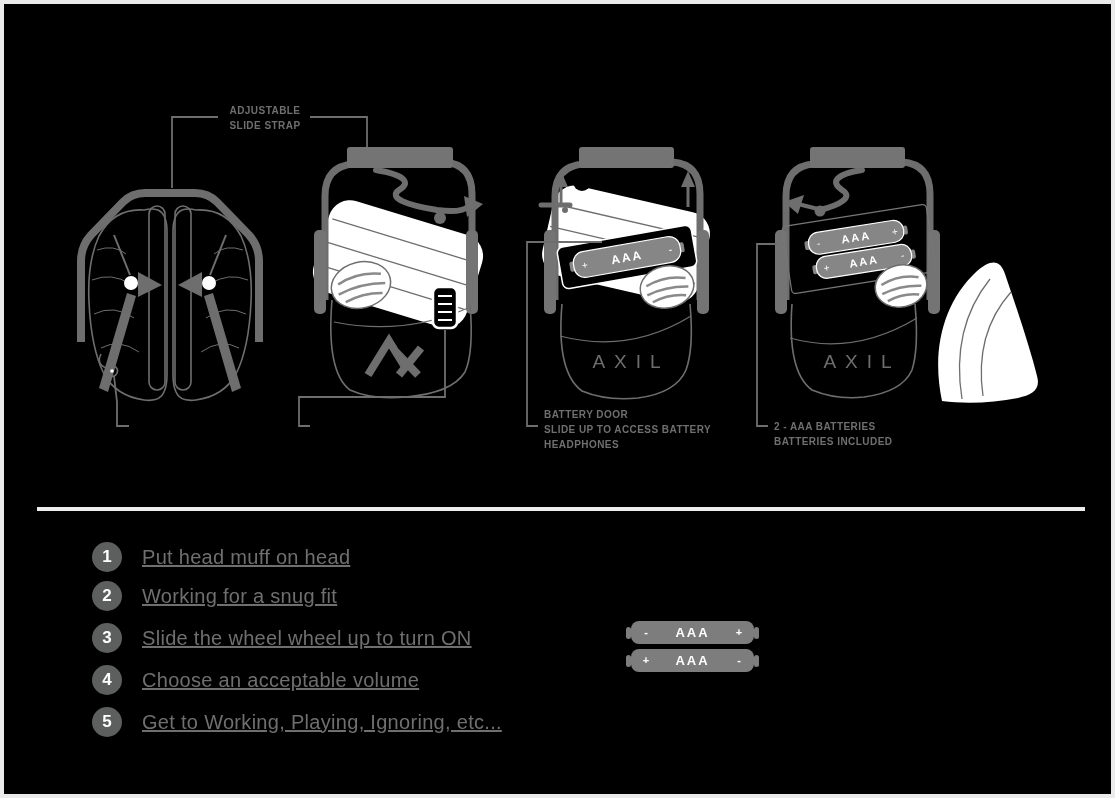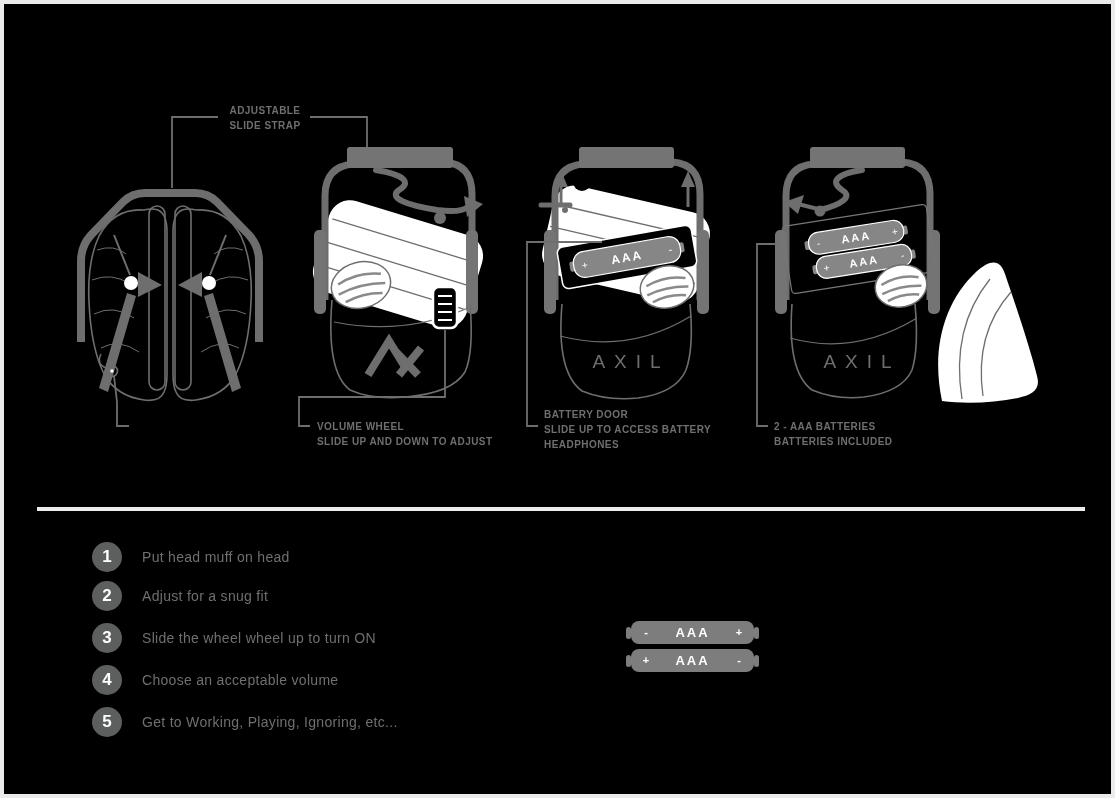--- a/index.html
+++ b/index.html
@@ -17,21 +17,21 @@
   .callout div{white-space:nowrap;}
   .callout.center{text-align:center;}
   
   .divider{position:absolute;left:33px;top:503px;width:1048px;height:4px;background:#ededed;}
   
   .step{position:absolute;left:88px;display:flex;align-items:center;gap:20px;}
   .step-num{
     width:30px;height:30px;border-radius:50%;background:#5d5e5e;color:#fff;
     font-size:17px;font-weight:700;text-align:center;line-height:30px;flex:0 0 auto;
   }
-  .step-text{color:#6f6f6f;font-size:14px;letter-spacing:.3px;white-space:nowrap;}
+  .step-text{color:#6f6f6f;font-size:20px;letter-spacing:.3px;white-space:nowrap;text-decoration:underline;}
   
   .list-battery{
     position:absolute;width:123px;height:23px;background:#7d7d7d;border-radius:8px;
     display:flex;align-items:center;justify-content:space-between;
     padding:0 10px;box-sizing:border-box;color:#fff;
   }
   .list-battery::before,.list-battery::after{
     content:"";position:absolute;width:5px;height:12px;background:#7d7d7d;
     border-radius:3px;top:50%;margin-top:-6px;
   }
@@ -242,43 +242,39 @@
       <path d="M441,326 V393 H295 V422 H306"></path>
       <path d="M598,238 H523 V422 H534"></path>
       <path d="M773,240 H753 V422 H764"></path>
     </g>
   </svg>
 
   <div class="callout center" style="left:212px;top:99px;width:98px;">
     <div>ADJUSTABLE</div>
     <div>SLIDE STRAP</div>
   </div>
-  <div class="callout" style="left:313px;top:415px;">
-    <div>VOLUME WHEEL</div>
-    <div>SLIDE UP AND DOWN TO ADJUST</div>
-  </div>
   <div class="callout" style="left:540px;top:403px;">
     <div>BATTERY DOOR</div>
     <div>SLIDE UP TO ACCESS BATTERY</div>
     <div>HEADPHONES</div>
   </div>
   <div class="callout" style="left:770px;top:415px;">
     <div>2 - AAA BATTERIES</div>
     <div>BATTERIES INCLUDED</div>
   </div>
 
   <div class="divider"></div>
 
   <div class="step" style="top:538px;">
     <div class="step-num">1</div>
     <div class="step-text">Put head muff on head</div>
   </div>
   <div class="step" style="top:577px;">
     <div class="step-num">2</div>
-    <div class="step-text">Adjust for a snug fit</div>
+    <div class="step-text">Working for a snug fit</div>
   </div>
   <div class="step" style="top:619px;">
     <div class="step-num">3</div>
     <div class="step-text">Slide the wheel wheel up to turn ON</div>
   </div>
   <div class="step" style="top:661px;">
     <div class="step-num">4</div>
     <div class="step-text">Choose an acceptable volume</div>
   </div>
   <div class="step" style="top:703px;">

